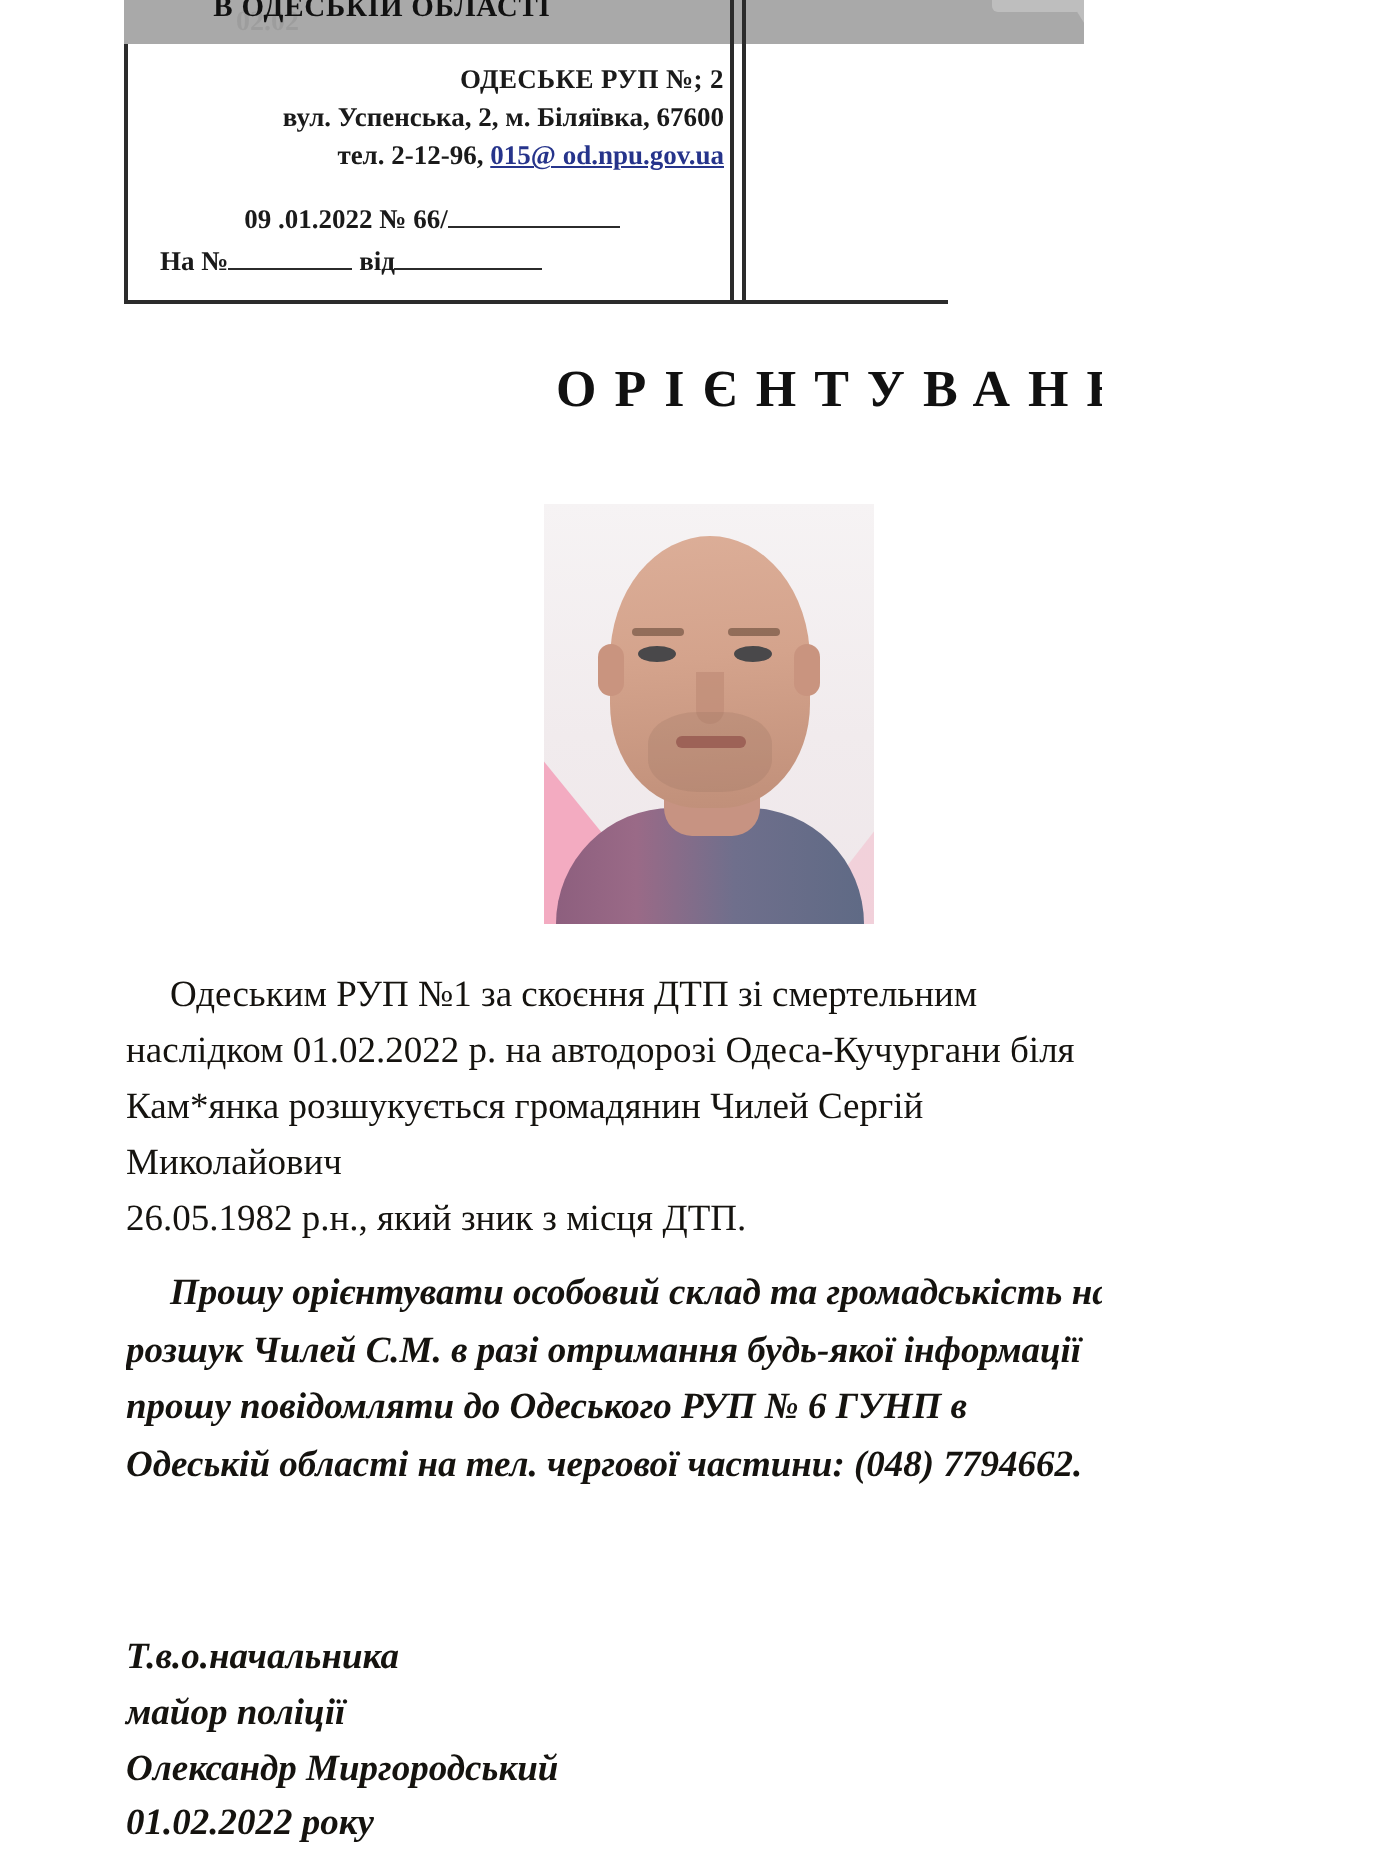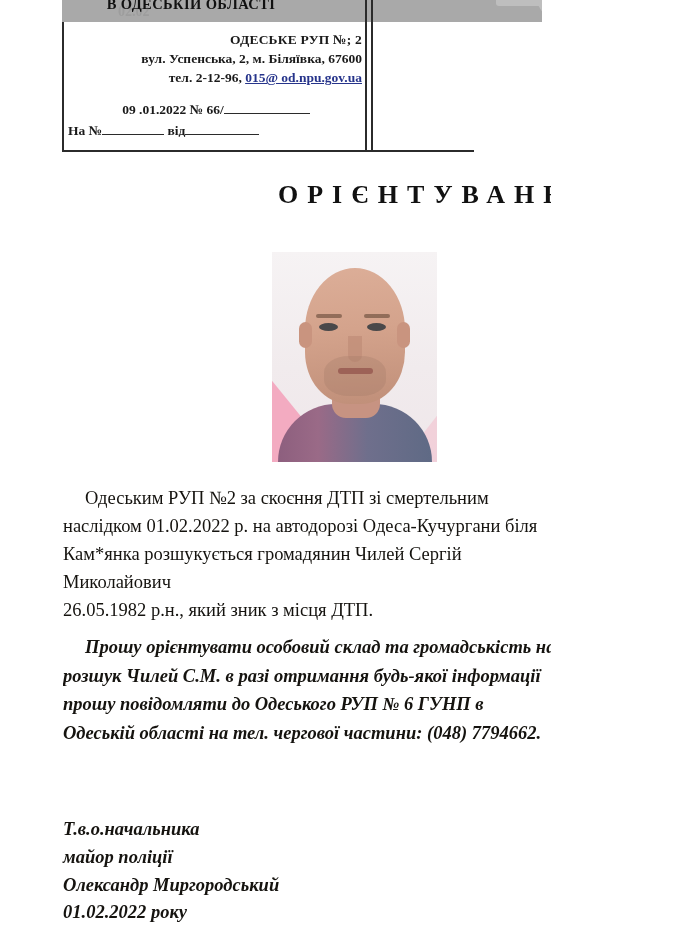--- a/index.html
+++ b/index.html
@@ -131,21 +131,21 @@
     font-weight: bold;
     font-size: 13.5px;
     line-height: 1.55;
   }
   .doc-ref-row-1 {
     text-align: center;
     padding-left: 8px;
     white-space: nowrap;
   }
   .doc-ref-row-2 {
-    padding-left: 6px;
+    padding-left: 18px;
     white-space: nowrap;
   }
   .blank-line {
     display: inline-block;
     border-bottom: 1.5px solid #2b2b2b;
     vertical-align: baseline;
   }
   .bl-long { width: 86px; }
   .bl-mid  { width: 74px; }
   .bl-short{ width: 62px; }
@@ -380,21 +380,21 @@
     <div class="photo-brow left"></div>
     <div class="photo-brow right"></div>
     <div class="photo-eye left"></div>
     <div class="photo-eye right"></div>
     <div class="photo-nose"></div>
     <div class="photo-chin-shadow"></div>
     <div class="photo-mouth"></div>
   </div>
 
   <div class="body-text">
-    <p class="indent">Одеським РУП №2 за скоєння ДТП зі смертельним</p>
+    <p class="indent">Одеським РУП №1 за скоєння ДТП зі смертельним</p>
     <p>наслідком 01.02.2022 р. на автодорозі Одеса-Кучургани біля</p>
     <p>Кам*янка розшукується громадянин Чилей Сергій</p>
     <p>Миколайович</p>
     <p>26.05.1982 р.н., який зник з місця ДТП.</p>
   </div>
 
   <div class="appeal-text">
     <p class="indent">Прошу орієнтувати особовий склад та громадськість на</p>
     <p>розшук Чилей С.М. в разі отримання будь-якої інформації</p>
     <p>прошу повідомляти до Одеського РУП № 6 ГУНП в</p>

